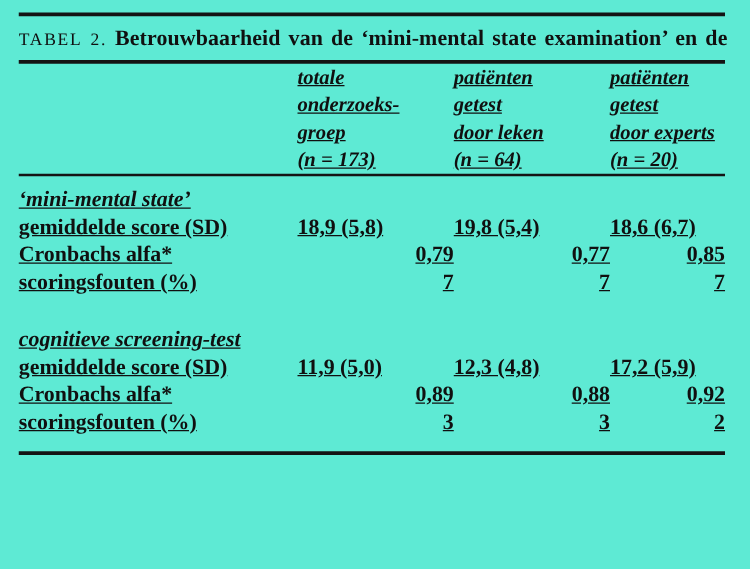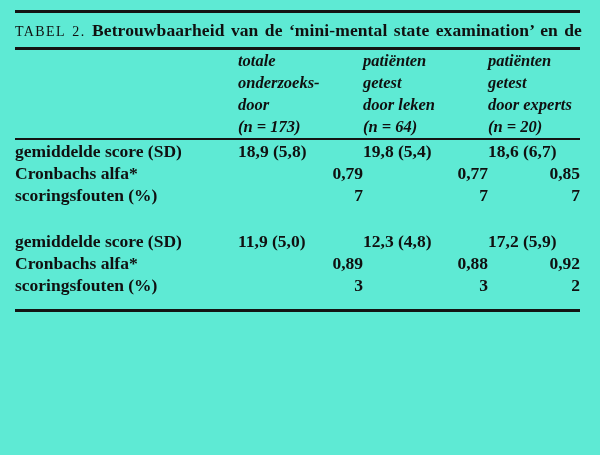--- a/index.html
+++ b/index.html
@@ -30,21 +30,21 @@
     letter-spacing:1.4px;
   }
   .rule-undertitle{margin-top:3px;}
 
   table.tbl{
     margin-left:15px;
     width:565px;
     border-collapse:collapse;
     table-layout:fixed;
   }
-  table.tbl td{padding:0;vertical-align:top;}
+  table.tbl td{padding:0;vertical-align:top;text-decoration:underline;}
   .c1{width:223px;} .c2{width:125px;} .c3{width:125px;} .c4{width:92px;}
 
   
   .hdr td{padding-top:9px;padding-bottom:5px;}
   .hdr .hl{
     font-style:italic;
     font-weight:700;
     font-size:16.5px;
     line-height:22px;
     white-space:nowrap;
@@ -90,21 +90,21 @@
         <col class="c2">
         <col class="c3">
         <col class="c4">
       </colgroup>
     <tbody>
         <tr class="hdr">
       <td></td>
       <td>
         <div class="hl">totale</div>
         <div class="hl">onderzoeks-</div>
-        <div class="hl">door</div>
+        <div class="hl">groep</div>
         <div class="hl">(n = 173)</div>
       </td>
       <td>
         <div class="hl">patiënten</div>
         <div class="hl">getest</div>
         <div class="hl">door leken</div>
         <div class="hl">(n = 64)</div>
       </td>
       <td>
         <div class="hl">patiënten</div>
@@ -120,20 +120,23 @@
 
   <table class="tbl bodytbl">
     <colgroup>
         <col class="c1">
         <col class="c2">
         <col class="c3">
         <col class="c4">
       </colgroup>
 
     <tbody>
+        <tr class="section-h first">
+      <td colspan="4">‘mini-mental state’</td>
+    </tr>
     <tr>
       <td>gemiddelde score (SD)</td>
       <td>18,9 (5,8)</td>
       <td>19,8 (5,4)</td>
       <td>18,6 (6,7)</td>
     </tr>
     <tr>
       <td>Cronbachs alfa*</td>
       <td class="ind">0,79</td>
       <td class="ind">0,77</td>
@@ -143,20 +146,23 @@
       <td>scoringsfouten (%)</td>
       <td class="ind">7</td>
       <td class="ind">7</td>
       <td class="ind">7</td>
     </tr>
 
     <tr class="spacer">
           <td colspan="4"></td>
         </tr>
 
+    <tr class="section-h">
+      <td colspan="4">cognitieve screening-test</td>
+    </tr>
     <tr>
       <td>gemiddelde score (SD)</td>
       <td>11,9 (5,0)</td>
       <td>12,3 (4,8)</td>
       <td>17,2 (5,9)</td>
     </tr>
     <tr>
       <td>Cronbachs alfa*</td>
       <td class="ind">0,89</td>
       <td class="ind">0,88</td>

